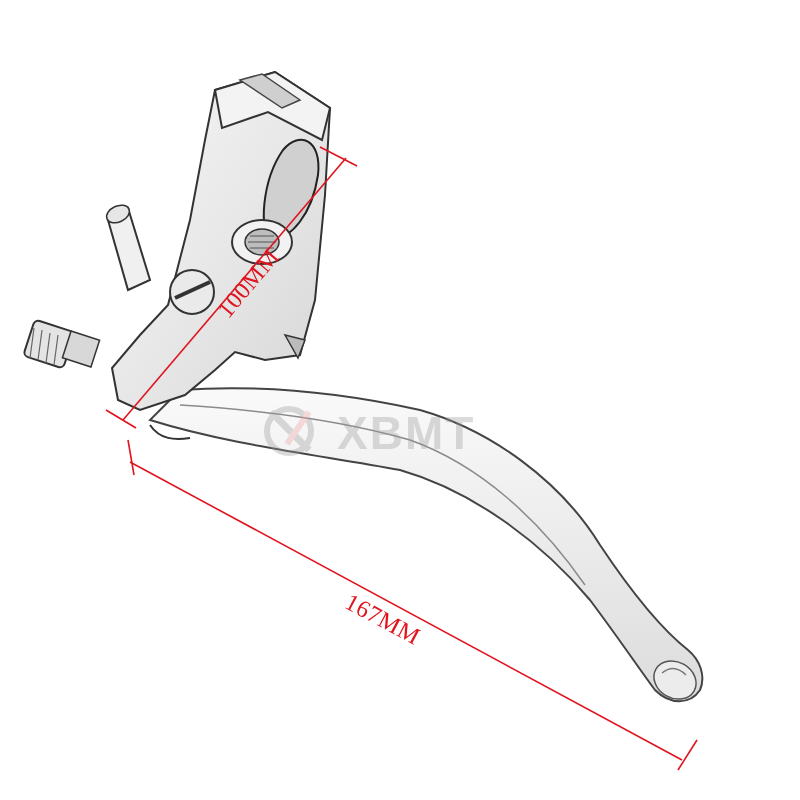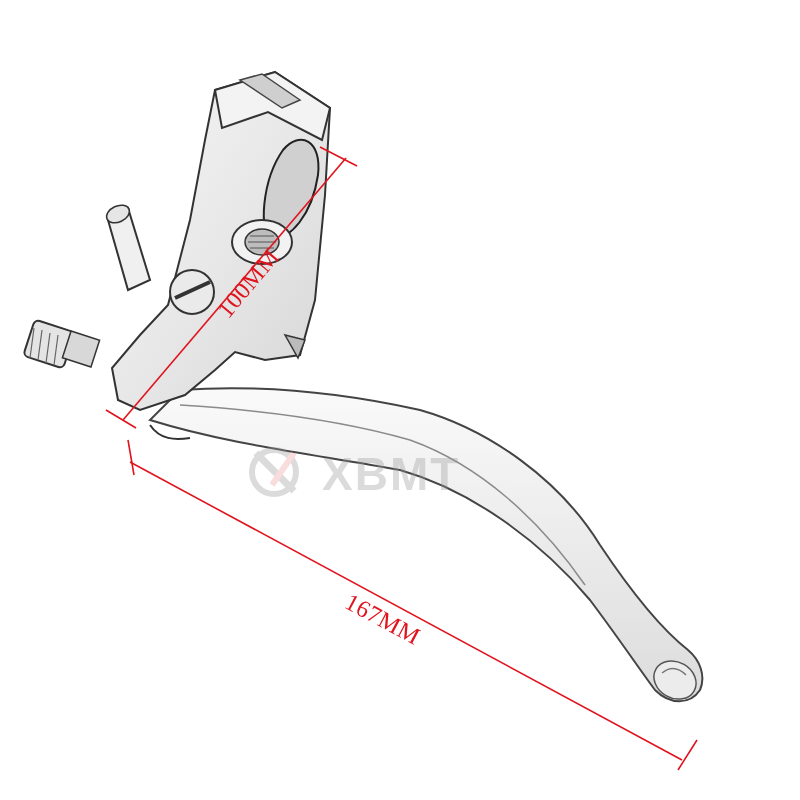--- a/index.html
+++ b/index.html
@@ -10,23 +10,22 @@
     color: #e0141e;
     font-family: "Liberation Serif", "DejaVu Serif", serif;
     font-size: 24px;
     letter-spacing: 0.5px;
     white-space: nowrap;
     transform-origin: center center;
   }
   .dim-100 { left: 208px; top: 270px; transform: rotate(-50deg); }
   .dim-167 { left: 342px; top: 606px; transform: rotate(28deg); }
   .watermark {
-    position: absolute; left: 244px; top: 404px; width: 215px; height: 54px;
+    position: absolute; left: 259px; top: 404px; width: 215px; height: 54px;
     opacity: 0.35;
-    margin-top: 41px;
   }
   .wm-text {
     position: absolute; left: 78px; top: 2px;
     font-family: "Liberation Sans", sans-serif;
     font-weight: bold; font-size: 46px; color: #9a9a9a; letter-spacing: 2px;
   }
 </style>
 </head>
 <body>
 

